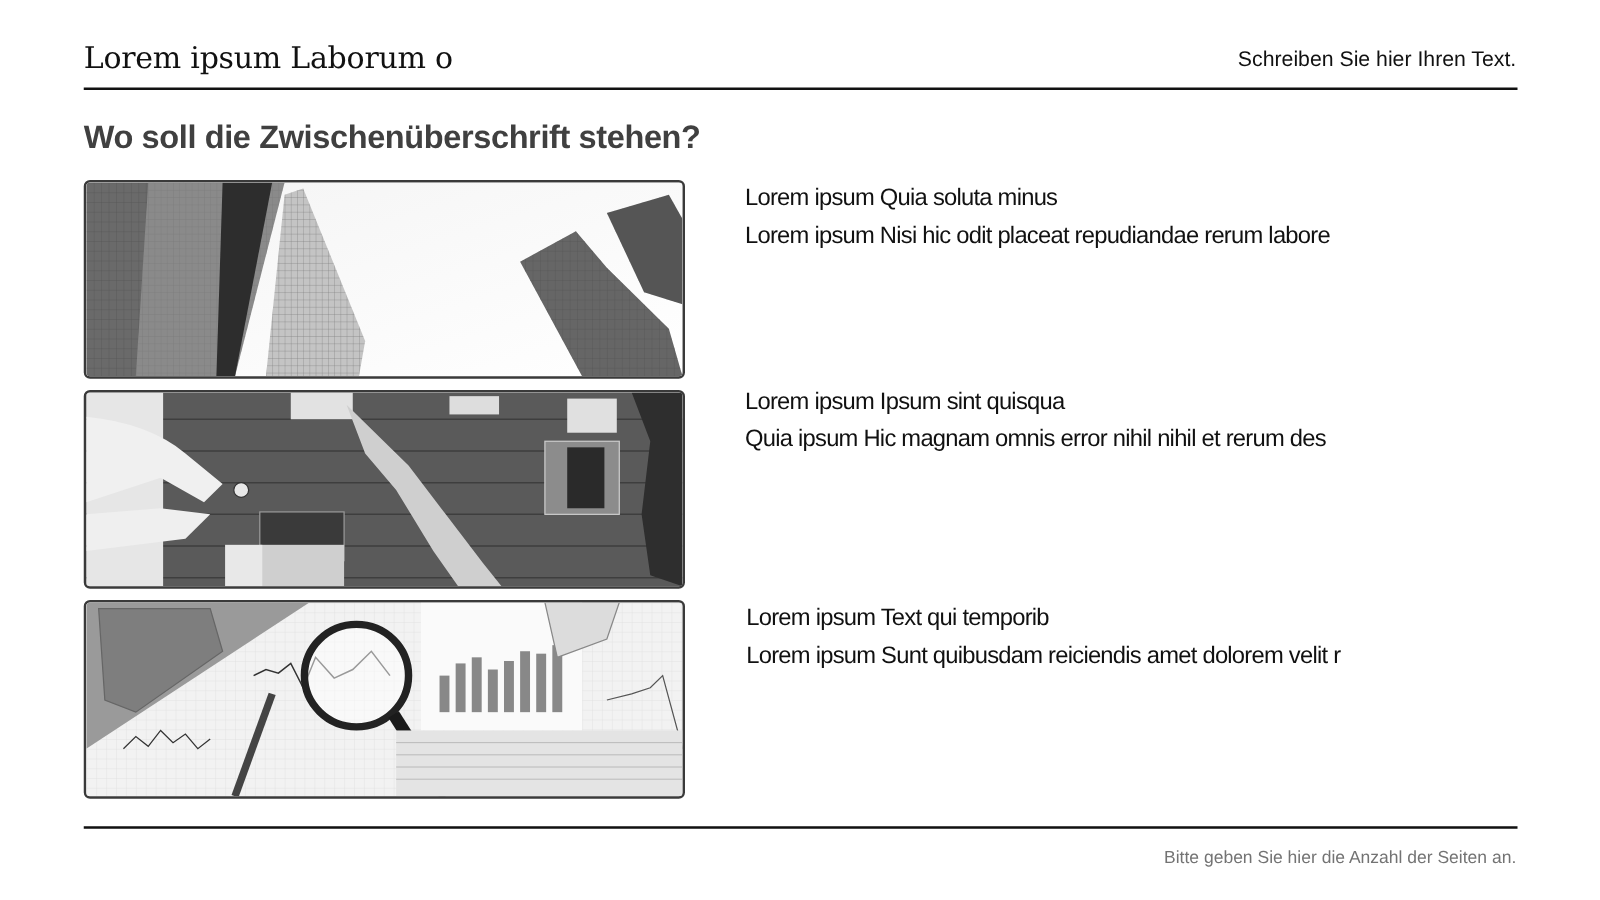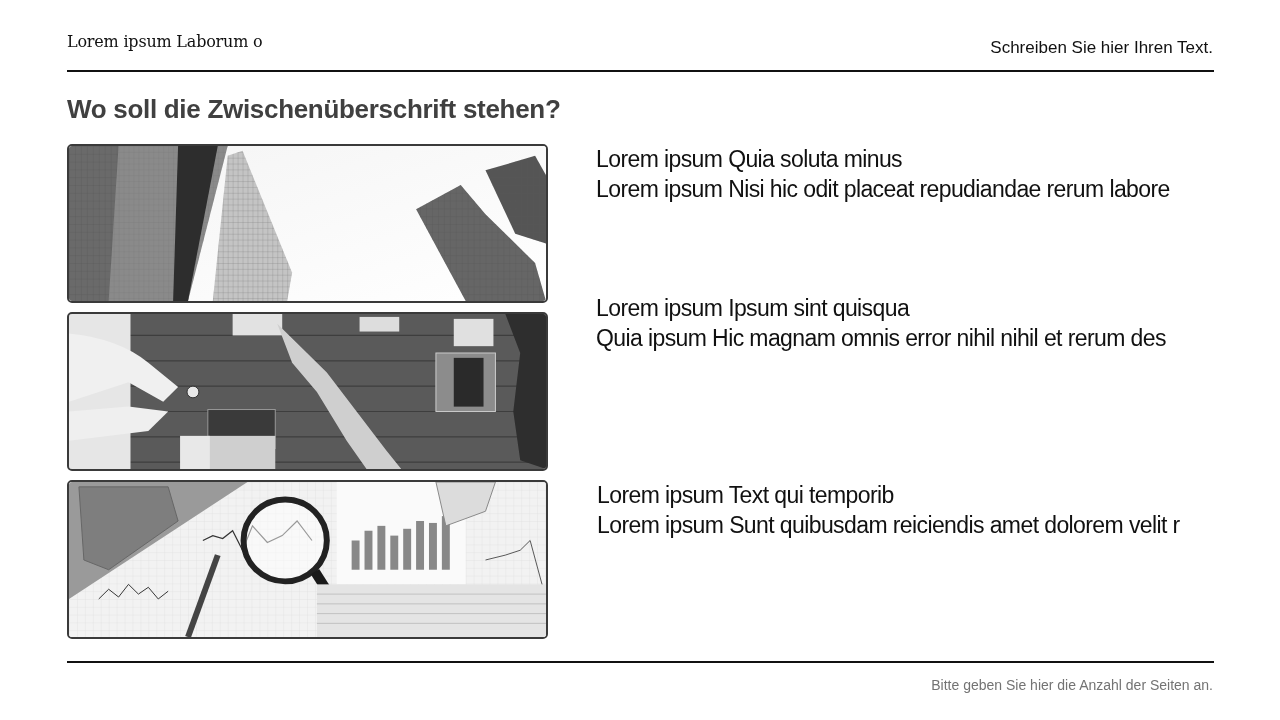--- a/index.html
+++ b/index.html
@@ -4,21 +4,21 @@
 <style>
   html, body { margin: 0; padding: 0; }
   body {
     width: 1280px; height: 720px; overflow: hidden; position: relative;
     background: #ffffff;
     font-family: "Liberation Sans", sans-serif;
     color: #111111;
   }
   .header-title {
     position: absolute; left: 67px; top: 32px;
-    font-family: "DejaVu Serif", serif; font-size: 16px; color: #111;
+    font-family: "DejaVu Serif", serif; font-size: 24px; color: #111;
     letter-spacing: -0.2px;
   }
   .header-right {
     position: absolute; right: 67px; top: 38px;
     font-family: Liberation Sans, sans-serif; font-size: 17px; color: #111;
   }
   .rule-top {
     position: absolute; left: 67px; top: 70px; width: 1147px; height: 2px; background: #111;
   }
   .subheading {
@@ -31,25 +31,25 @@
     border: 2px solid #3a3a3a; border-radius: 5px; overflow: hidden;
     box-sizing: border-box;
   }
   .img1 { top: 144px; }
   .img2 { top: 312px; }
   .img3 { top: 480px; }
   .img-box svg { display: block; width: 100%; height: 100%; }
 
   .item-text {
     position: absolute; left: 596px;
-    font-family: "Liberation Sans", sans-serif; font-size: 23px; color: #111;
+    font-family: "Liberation Sans", sans-serif; font-size: 19px; color: #111;
     letter-spacing: -0.6px; line-height: 30px;
   }
   .item1 { top: 144px; }
-  .item2 { top: 293px; }
+  .item2 { top: 307px; }
   .item3 { top: 480px; left: 597px; }
 
   .rule-bottom {
     position: absolute; left: 67px; top: 661px; width: 1147px; height: 2px; background: #111;
   }
   .footer-right {
     position: absolute; right: 67px; top: 677px;
     font-family: "Liberation Sans", sans-serif; font-size: 14px; color: #737373;
   }
 </style>

